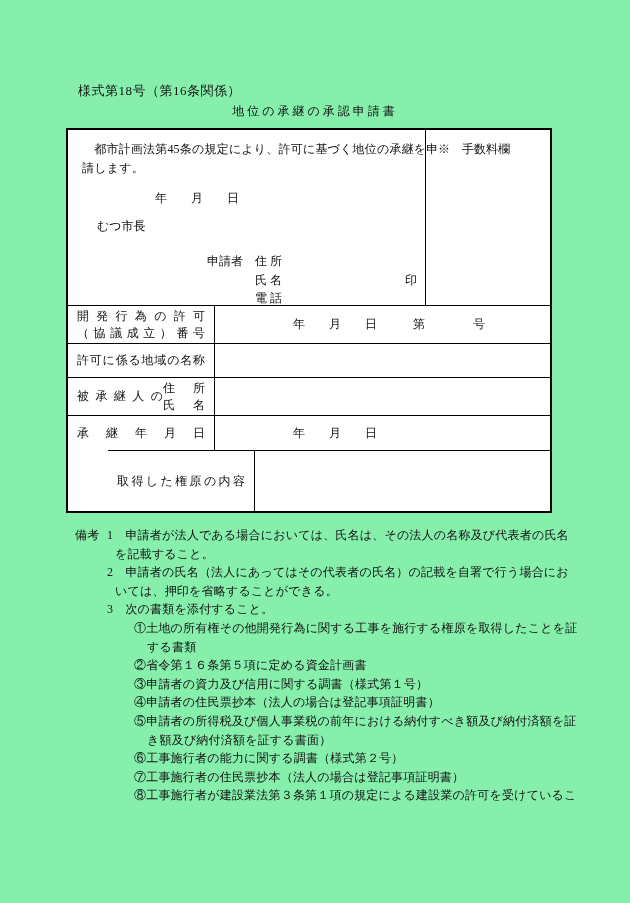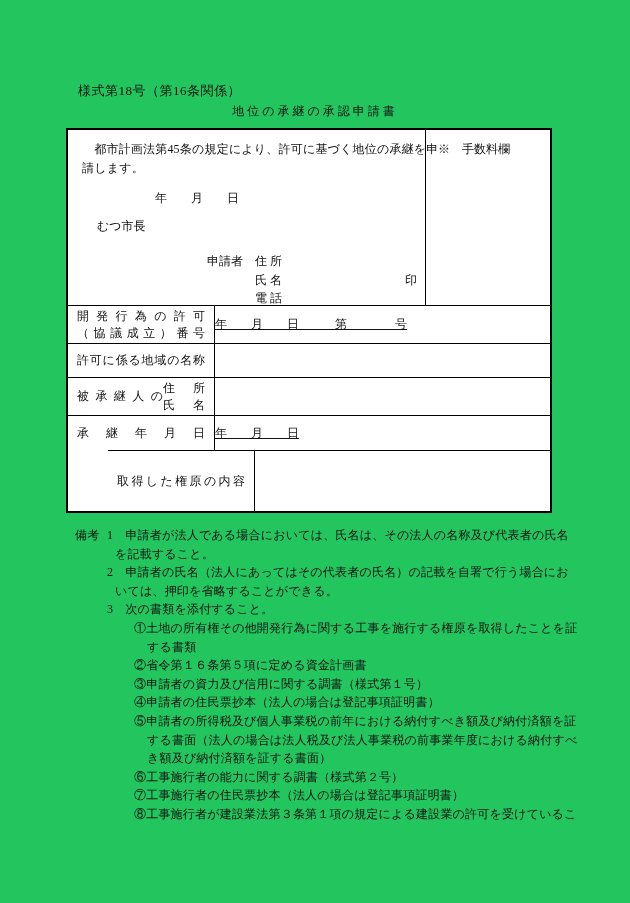--- a/index.html
+++ b/index.html
@@ -2,21 +2,21 @@
 <html lang="ja"><head>
 <meta charset="utf-8">
 <style>
   html,body{margin:0;padding:0;background:#ffffff;}
   body{
     width:630px;height:903px;
     font-family:"Liberation Serif","DejaVu Serif",serif;
     color:#111;
     -webkit-font-smoothing:antialiased;
   }
-  .page{position:relative;width:630px;height:903px;background:#22c55e;overflow:hidden;}
+  .page{position:relative;width:630px;height:903px;background:#86efac;overflow:hidden;}
 
   
   .form-no{position:absolute;left:78px;top:82px;font-size:13px;letter-spacing:.5px;white-space:nowrap;}
   .doc-title{position:absolute;left:0;top:103px;width:630px;text-align:center;
     font-size:12px;letter-spacing:3px;white-space:nowrap;}
 
   
   .tbl{position:absolute;left:66px;top:128px;width:486px;height:385px;
     border:2px solid #000;box-sizing:border-box;background:#fff;}
   .trow{display:flex;box-sizing:border-box;border-top:1.5px solid #000;font-size:12px;}
@@ -37,21 +37,21 @@
   .applicant{margin-top:17px;margin-left:125px;width:210px;line-height:18.5px;}
   .app-row{display:flex;white-space:nowrap;}
   .app-gap{display:inline-block;width:12px;}
   .app-ind{padding-left:48px;}
   .seal{margin-left:auto;}
 
   
   .c-label{width:146px;padding:0 9px;display:flex;flex-direction:column;justify-content:center;line-height:17px;}
   .j{text-align:justify;text-align-last:justify;display:block;width:100%;}
   .c-value{flex:1;border-left:1.5px solid #000;display:flex;align-items:center;
-    white-space:nowrap;text-decoration:underline;}
+    padding-left:78px;white-space:nowrap;}
   .lbl-split{display:flex;justify-content:space-between;align-items:center;width:100%;}
   .lbl-split .left{width:86px;}
   .lbl-split .right{width:42px;line-height:17px;}
 
   
   .notes{position:absolute;left:75px;top:526px;font-size:12px;line-height:18.6px;letter-spacing:.2px;}
   .notes-heading{position:absolute;left:0;top:0;white-space:nowrap;}
   .nl{white-space:nowrap;}
   .nl-item{margin-left:32px;}
   .nl-cont{margin-left:40px;}
@@ -154,20 +154,19 @@
     <div class="nl nl-cont">を記載すること。</div>
     <div class="nl nl-item">2　申請者の氏名（法人にあってはその代表者の氏名）の記載を自署で行う場合にお</div>
     <div class="nl nl-cont">いては、押印を省略することができる。</div>
     <div class="nl nl-item">3　次の書類を添付すること。</div>
     <div class="nl nl-sub">①土地の所有権その他開発行為に関する工事を施行する権原を取得したことを証</div>
     <div class="nl nl-subcont">する書類</div>
     <div class="nl nl-sub">②省令第１６条第５項に定める資金計画書</div>
     <div class="nl nl-sub">③申請者の資力及び信用に関する調書（様式第１号）</div>
     <div class="nl nl-sub">④申請者の住民票抄本（法人の場合は登記事項証明書）</div>
     <div class="nl nl-sub">⑤申請者の所得税及び個人事業税の前年における納付すべき額及び納付済額を証</div>
-    <div class="nl nl-subcont">する書面（法人の場合は法人税及び法人事業税の前事業年度における納付すべ</div>
     <div class="nl nl-subcont">き額及び納付済額を証する書面）</div>
     <div class="nl nl-sub">⑥工事施行者の能力に関する調書（様式第２号）</div>
     <div class="nl nl-sub">⑦工事施行者の住民票抄本（法人の場合は登記事項証明書）</div>
     <div class="nl nl-sub">⑧工事施行者が建設業法第３条第１項の規定による建設業の許可を受けているこ</div>
   </div>
 
 </div>
 
 </body></html>

